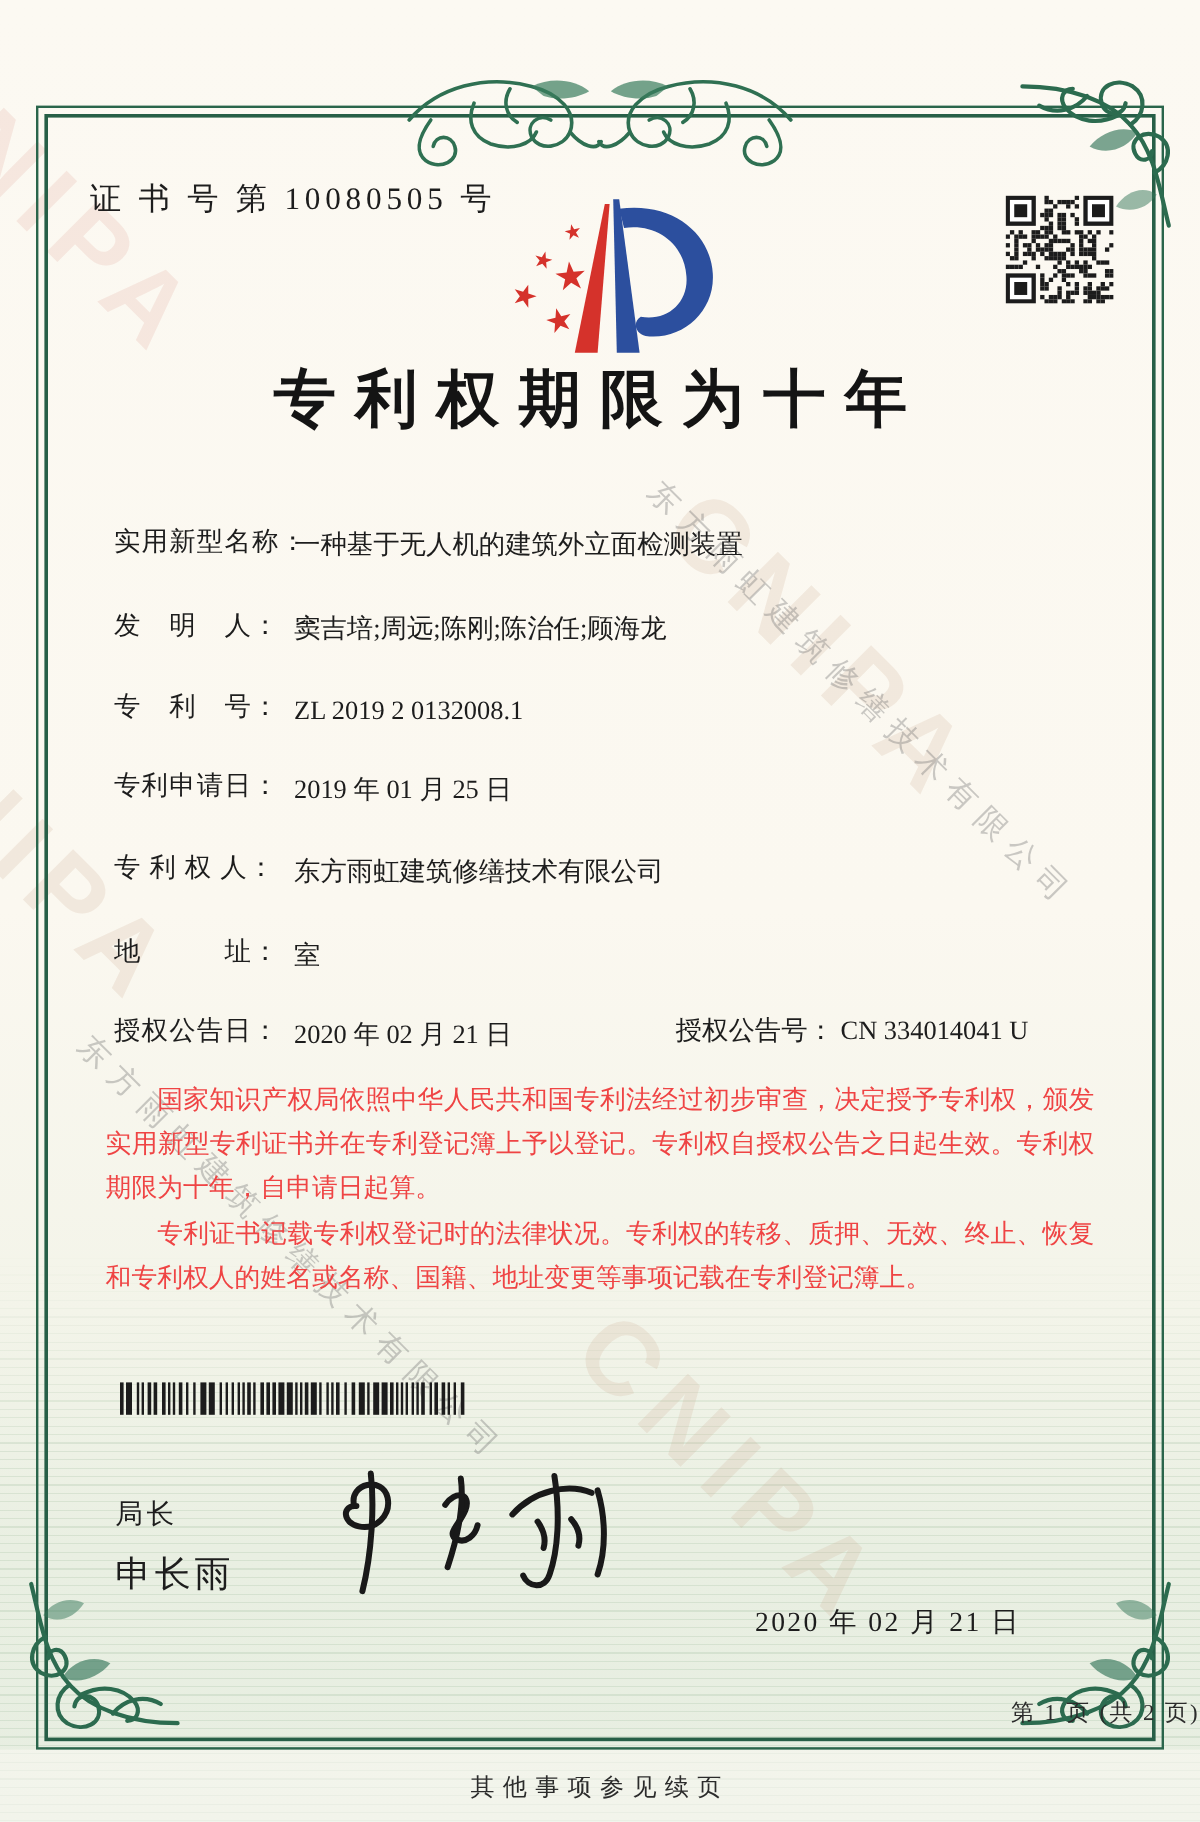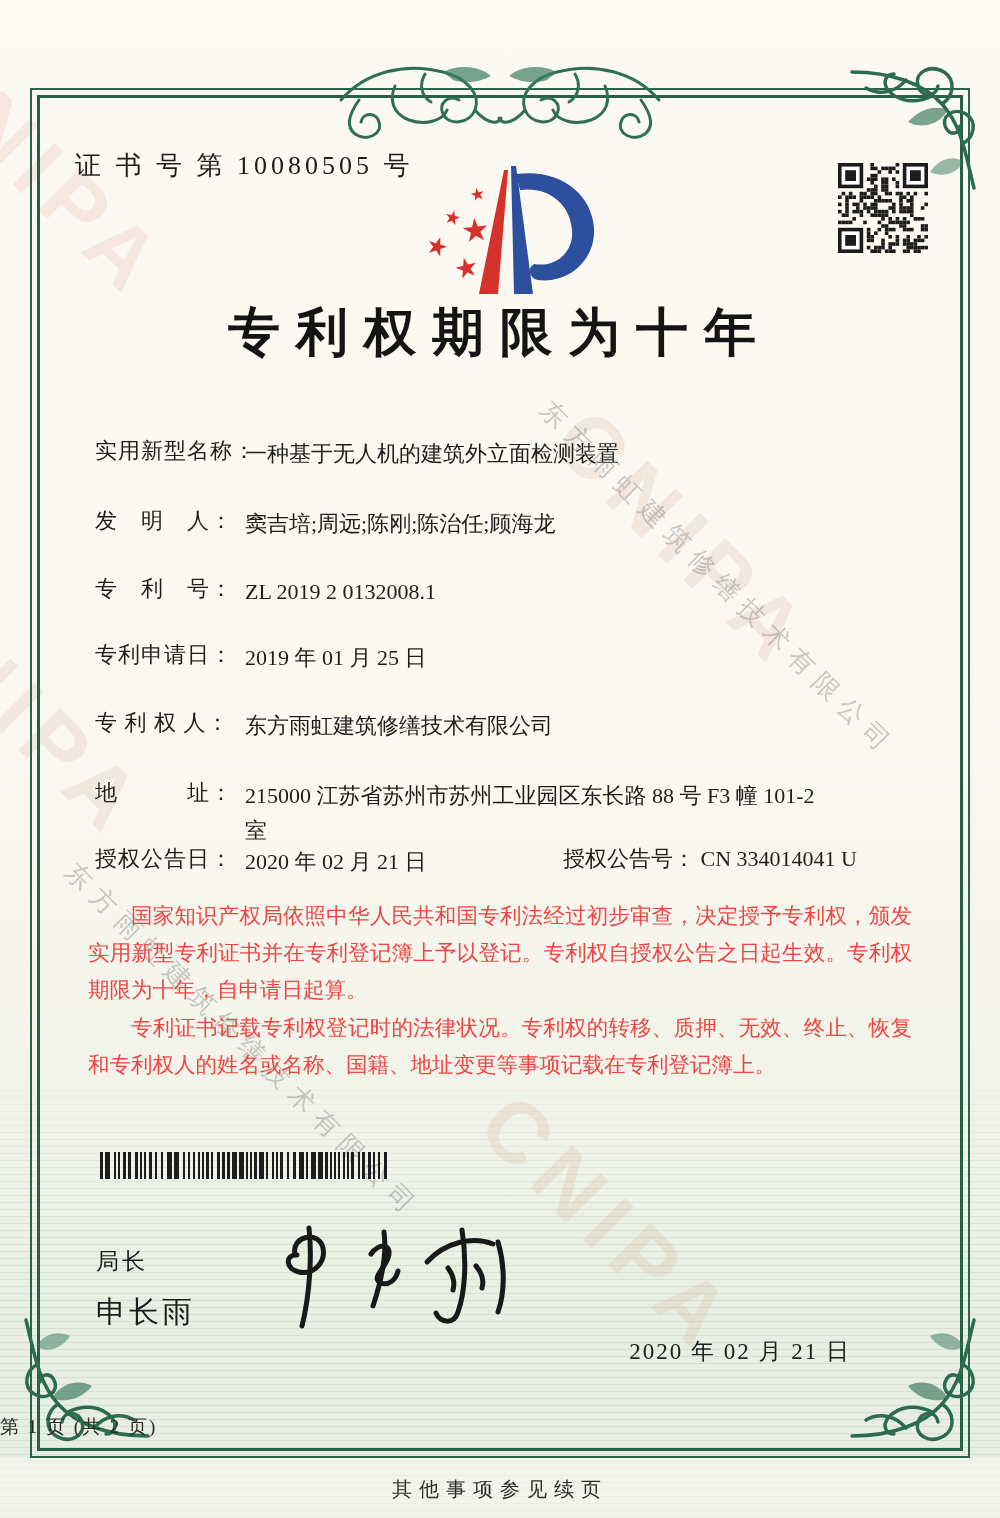--- a/index.html
+++ b/index.html
@@ -42,21 +42,21 @@
   .para{position:absolute;left:88px;width:824px;font-size:21.5px;line-height:37px;text-align:justify;text-indent:2em;color:#ef4444;}
   
   .barcode{left:100px;top:1152px;width:292px;height:27px;}
   .barcode div{display:inline-block;height:27px;vertical-align:top;}
   
   .sig-title{left:96px;top:1246px;font-size:23px;letter-spacing:3px;}
   .sig-name{left:96px;top:1292px;font-size:30px;letter-spacing:3px;}
   .sig-script{left:255px;top:1222px;}
   .sig-date{left:600px;top:1336px;width:280px;text-align:center;font-size:23px;letter-spacing:2px;}
   
-  .page-info{left:0;top:1414px;width:1000px;text-align:left;font-size:19px;letter-spacing:2px;color:#2b2b2b;}
+  .page-info{left:0;top:1414px;width:1000px;text-align:right;font-size:19px;letter-spacing:2px;color:#2b2b2b;}
   .continuation{left:0;top:1476px;width:1000px;text-align:center;font-size:20px;letter-spacing:7px;color:#2b2b2b;}
 </style>
 </head>
 <body>
 
 <div class="abs waves"></div>
 <div class="abs below-frame"></div>
 
 <div class="abs wm wm-cnipa pink" style="left:-40px;top:20px;">CNIPA</div>
 <div class="abs wm wm-cnipa" style="left:605px;top:390px;">CNIPA</div>
@@ -370,21 +370,20 @@
 </div>
 <div class="frow" style="top:708px;">
   <span class="flabel">专 利 权 人：</span>
   <span class="fvalue">
     <div>东方雨虹建筑修缮技术有限公司</div>
   </span>
 </div>
 <div class="frow" style="top:778px;">
   <span class="flabel">地　　　址：</span>
   <span class="fvalue">
-    <div>215000 江苏省苏州市苏州工业园区东长路 88 号 F3 幢 101-2</div>
     <div>室</div>
   </span>
 </div>
 <div class="frow grant" style="top:844px;">
   <span class="flabel">授权公告日：</span>
   <span class="fvalue">2020 年 02 月 21 日</span>
   <span class="g2">
     <span>授权公告号：</span>
     <span>CN 334014041 U</span>
   </span>

